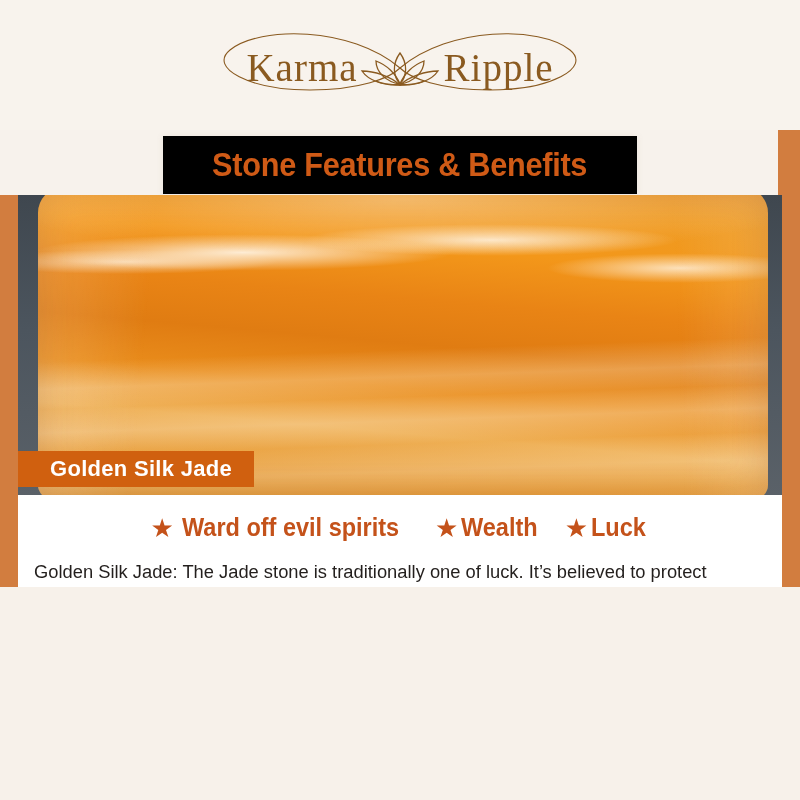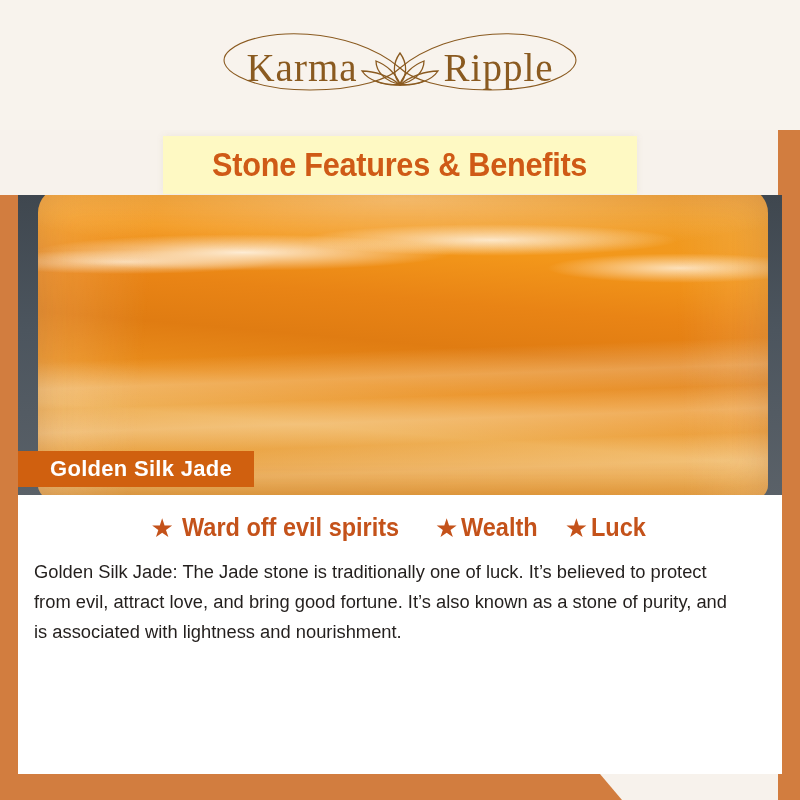--- a/index.html
+++ b/index.html
@@ -8,21 +8,21 @@
     width: 800px;
     height: 800px;
     overflow: hidden;
     background: #f7f1ea;
     font-family: "Liberation Sans", sans-serif;
   }
 
   #page {
     position: relative;
     width: 800px;
-    height: 800px;
+    height: 587px;
     background: #f7f2ec;
     overflow: hidden;
   }
 
   
   .frame-top {
     position: absolute;
     top: 0; left: 0;
     width: 800px; height: 22px;
     background: #d27d3f;
@@ -75,21 +75,21 @@
     pointer-events: none;
   }
   .logo-word-left  { margin-right: 86px; }
   .logo-word-right { }
 
   
   .title-banner {
     position: absolute;
     top: 136px; left: 163px;
     width: 474px; height: 58px;
-    background: #fef9c3;
+    background: #000000;
     display: flex;
     align-items: center;
     justify-content: center;
     box-shadow: 0 0 7px rgba(150,120,90,0.10);
   }
   .title-text {
     font-family: "Liberation Sans Narrow", "Liberation Sans", sans-serif;
     font-weight: bold;
     font-size: 33px;
     color: #cf5a16;

